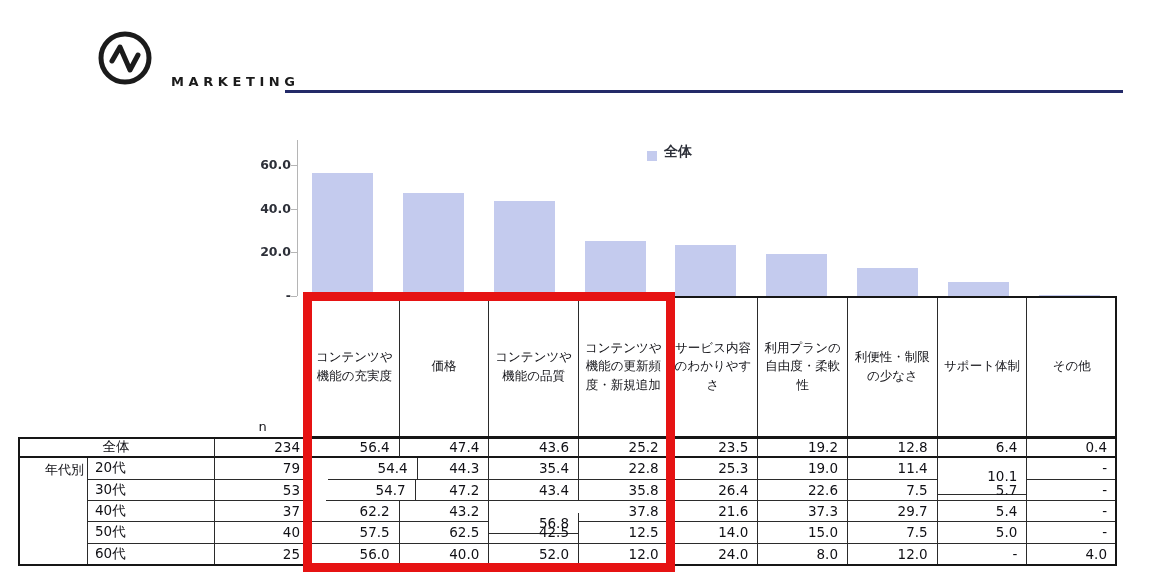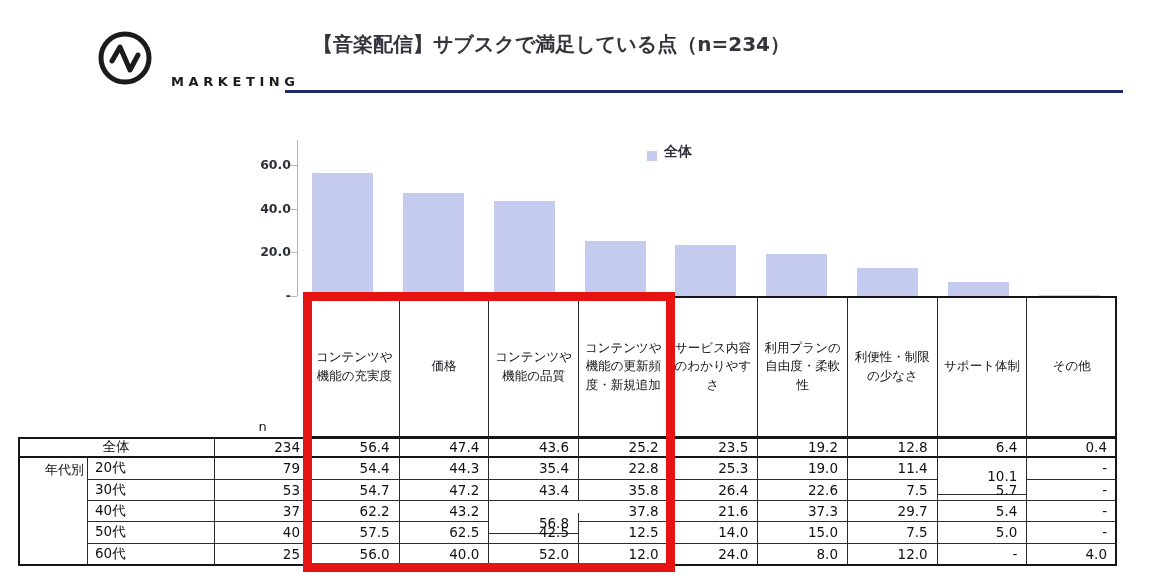--- a/index.html
+++ b/index.html
@@ -43,21 +43,20 @@
 <div class="canvas">
 
   <div class="abs logo-wrap">
     <svg class="abs" style="left:0;top:0;" width="62" height="62" viewBox="0 0 62 62">
       <circle cx="29" cy="30" r="24" fill="none" stroke="#1b1b1b" stroke-width="5"></circle>
       <polyline points="16,33 24,19 34,42 42,27" fill="none" stroke="#1b1b1b" stroke-width="5" stroke-linecap="round" stroke-linejoin="round"></polyline>
     </svg>
   </div>
   <div class="abs logo-sub">MARKETING</div>
 
-  <div class="abs title">【音楽配信】サブスクで満足している点（n=234）</div>
   <div class="abs navy-rule"></div>
 
   <div class="abs axis-line"></div>
   <div id="yticks">
       <div class="abs axis-tick" style="left: 291px; top: 165.002px;"></div>
       <div class="abs ytick-label" style="left: 239px; top: 157.002px;">60.0</div>
       <div class="abs axis-tick" style="left: 291px; top: 208.668px;"></div>
       <div class="abs ytick-label" style="left: 239px; top: 200.668px;">40.0</div>
       <div class="abs axis-tick" style="left: 291px; top: 252.334px;"></div>
       <div class="abs ytick-label" style="left: 239px; top: 244.334px;">20.0</div>
@@ -98,32 +97,32 @@
       <div class="abs cell num thick-b" style="left: 489.34px; top: 437px; width: 89.67px; height: 21.33px;">43.6</div>
       <div class="abs cell num thick-b" style="left: 579.01px; top: 437px; width: 89.67px; height: 21.33px;">25.2</div>
       <div class="abs cell num thick-b" style="left: 668.68px; top: 437px; width: 89.67px; height: 21.33px;">23.5</div>
       <div class="abs cell num thick-b" style="left: 758.35px; top: 437px; width: 89.67px; height: 21.33px;">19.2</div>
       <div class="abs cell num thick-b" style="left: 848.02px; top: 437px; width: 89.67px; height: 21.33px;">12.8</div>
       <div class="abs cell num thick-b" style="left: 937.69px; top: 437px; width: 89.67px; height: 21.33px;">6.4</div>
       <div class="abs cell num thick-b" style="left: 1027.36px; top: 437px; width: 89.67px; height: 21.33px;">0.4</div>
       <div class="abs cell grp" style="left: 18px; top: 458.33px; width: 70px; height: 106.65px; font-size: 13px; padding-left: 24px;">年代別</div>
       <div class="abs cell lbl" style="left: 88px; top: 458.33px; width: 127px; height: 21.33px;">20代</div>
       <div class="abs cell num" style="left: 215px; top: 458.33px; width: 95px; height: 21.33px;">79</div>
-      <div class="abs cell num" style="left: 310px; top: 458.33px; width: 89.67px; height: 21.33px;">54.4</div>
+      <div class="abs cell num" style="left: 328px; top: 458.33px; width: 89.67px; height: 21.33px;">54.4</div>
       <div class="abs cell num" style="left: 399.67px; top: 458.33px; width: 89.67px; height: 21.33px;">44.3</div>
       <div class="abs cell num" style="left: 489.34px; top: 458.33px; width: 89.67px; height: 21.33px;">35.4</div>
       <div class="abs cell num" style="left: 579.01px; top: 458.33px; width: 89.67px; height: 21.33px;">22.8</div>
       <div class="abs cell num" style="left: 668.68px; top: 458.33px; width: 89.67px; height: 21.33px;">25.3</div>
       <div class="abs cell num" style="left: 758.35px; top: 458.33px; width: 89.67px; height: 21.33px;">19.0</div>
       <div class="abs cell num" style="left: 848.02px; top: 458.33px; width: 89.67px; height: 21.33px;">11.4</div>
       <div class="abs cell num" style="left: 937.69px; top: 458.33px; width: 89.67px; height: 37px; text-align: center;">10.1</div>
       <div class="abs cell num" style="left: 1027.36px; top: 458.33px; width: 89.67px; height: 21.33px;">-</div>
       <div class="abs cell lbl" style="left: 88px; top: 479.66px; width: 127px; height: 21.33px;">30代</div>
       <div class="abs cell num" style="left: 215px; top: 479.66px; width: 95px; height: 21.33px;">53</div>
-      <div class="abs cell num" style="left: 310px; top: 479.66px; width: 89.67px; height: 21.33px; text-align: center;">54.7</div>
+      <div class="abs cell num" style="left: 326px; top: 479.66px; width: 89.67px; height: 21.33px; text-align: center;">54.7</div>
       <div class="abs cell num" style="left: 399.67px; top: 479.66px; width: 89.67px; height: 21.33px;">47.2</div>
       <div class="abs cell num" style="left: 489.34px; top: 479.66px; width: 89.67px; height: 21.33px;">43.4</div>
       <div class="abs cell num" style="left: 579.01px; top: 479.66px; width: 89.67px; height: 21.33px;">35.8</div>
       <div class="abs cell num" style="left: 668.68px; top: 479.66px; width: 89.67px; height: 21.33px;">26.4</div>
       <div class="abs cell num" style="left: 758.35px; top: 479.66px; width: 89.67px; height: 21.33px;">22.6</div>
       <div class="abs cell num" style="left: 848.02px; top: 479.66px; width: 89.67px; height: 21.33px;">7.5</div>
       <div class="abs cell num" style="left: 937.69px; top: 479.66px; width: 89.67px; height: 21.33px;">5.7</div>
       <div class="abs cell num" style="left: 1027.36px; top: 479.66px; width: 89.67px; height: 21.33px;">-</div>
       <div class="abs cell lbl" style="left: 88px; top: 500.99px; width: 127px; height: 21.33px;">40代</div>
       <div class="abs cell num" style="left: 215px; top: 500.99px; width: 95px; height: 21.33px;">37</div>

